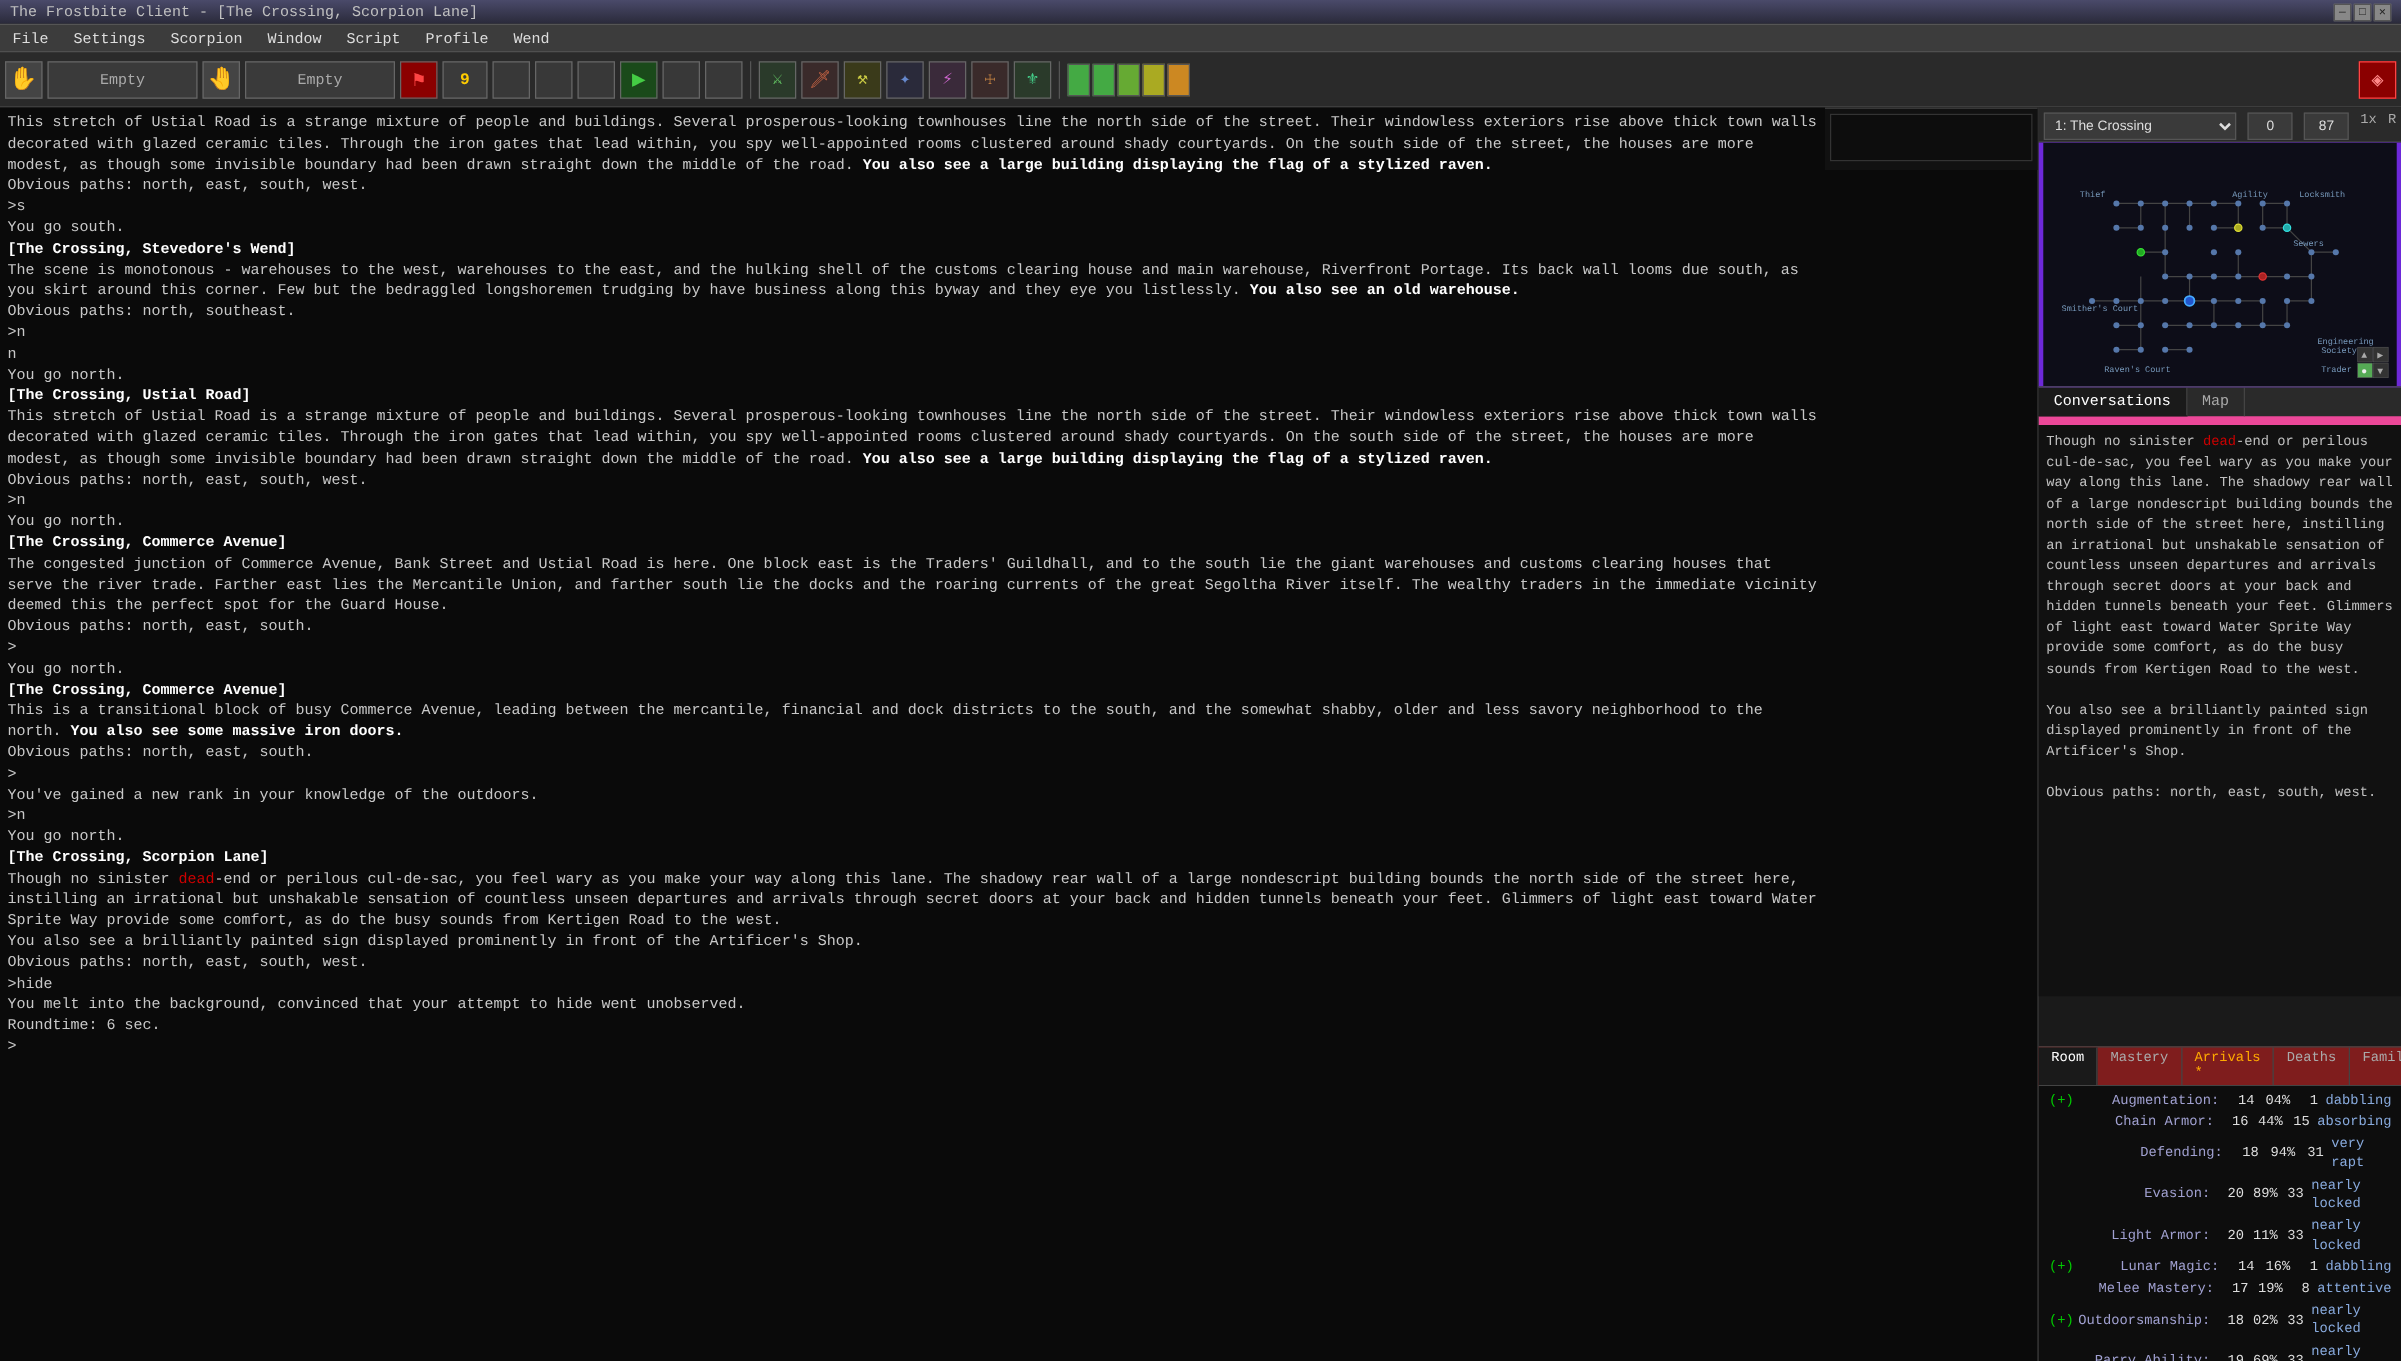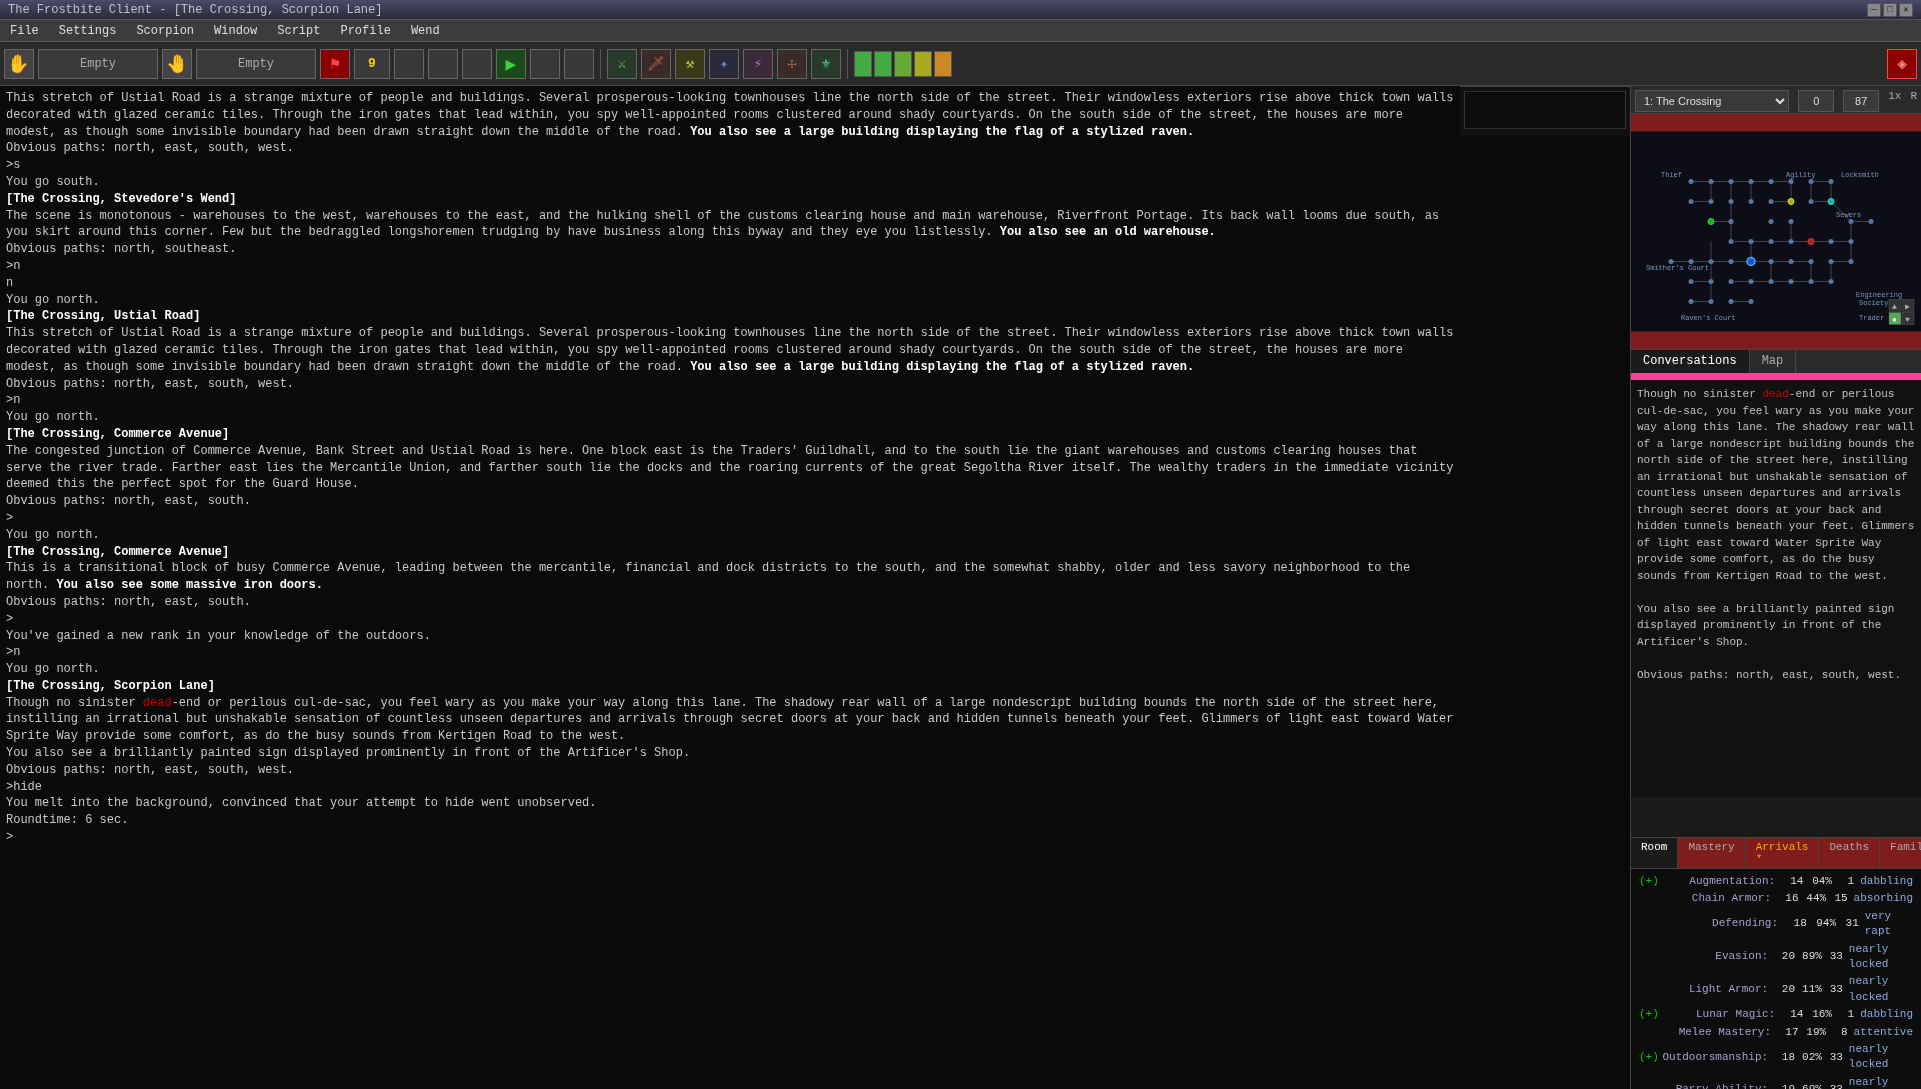--- a/index.html
+++ b/index.html
@@ -224,22 +224,22 @@
       height: 22px;
       text-align: center;
     }
     .map-label {
       font-size: 11px;
       color: #aaa;
     }
 
     
     #map-area {
-      height: 236px;
-      background: #7f1d1d;
+      height: 196px;
+      background: #6d28d9;
       position: relative;
       overflow: hidden;
       border-bottom: 1px solid #444;
     }
     #map-canvas {
       width: 100%;
       height: 100%;
     }
 
     

